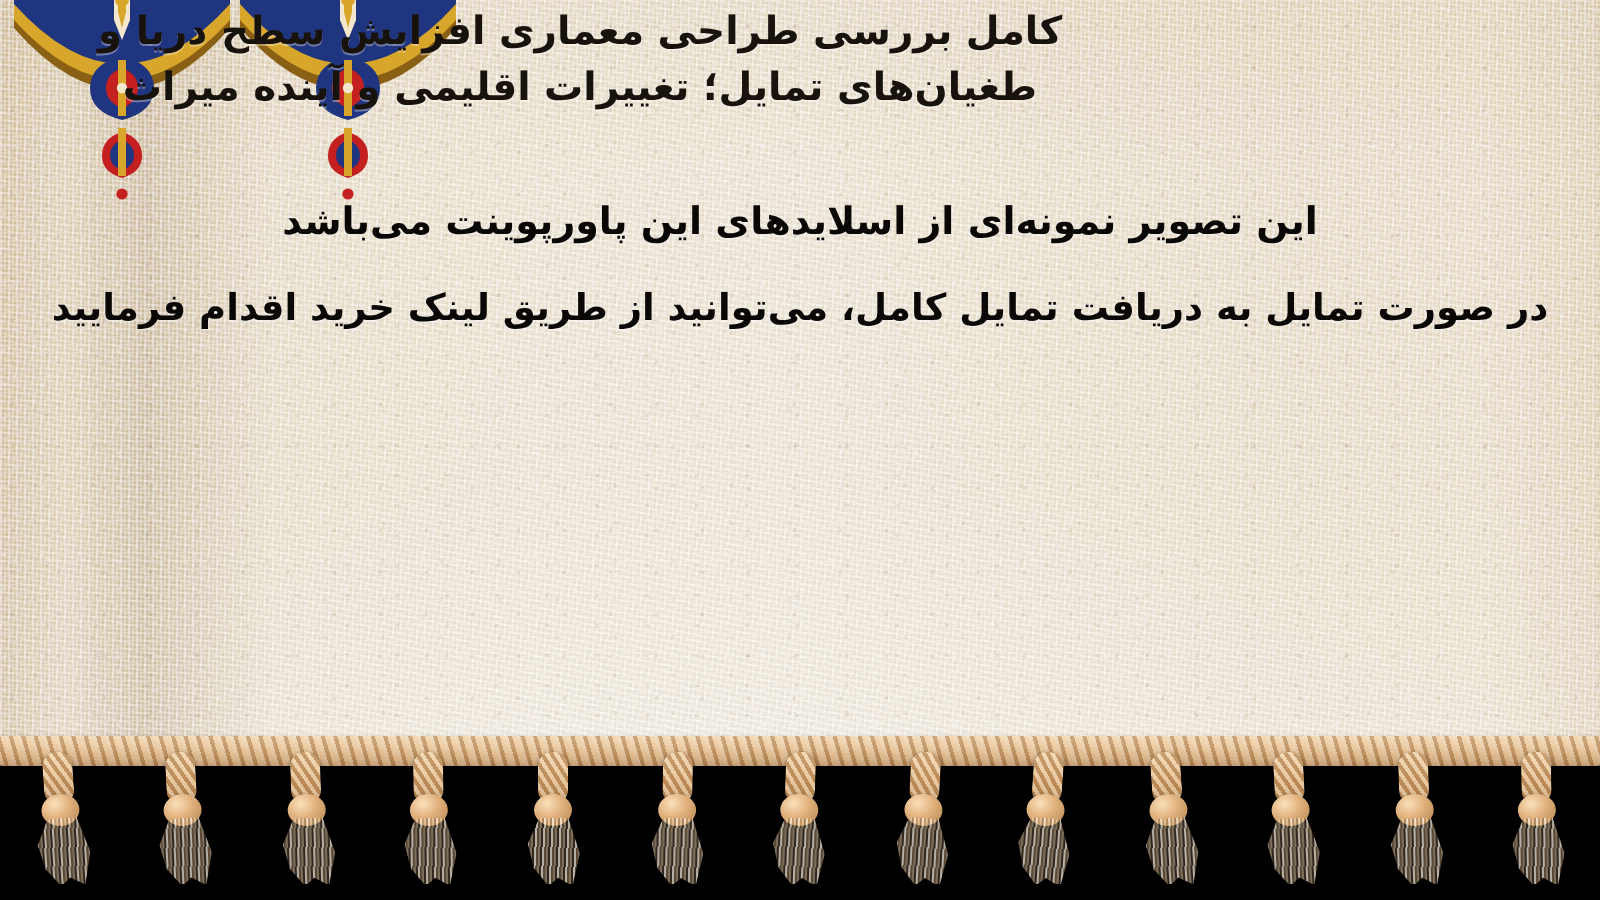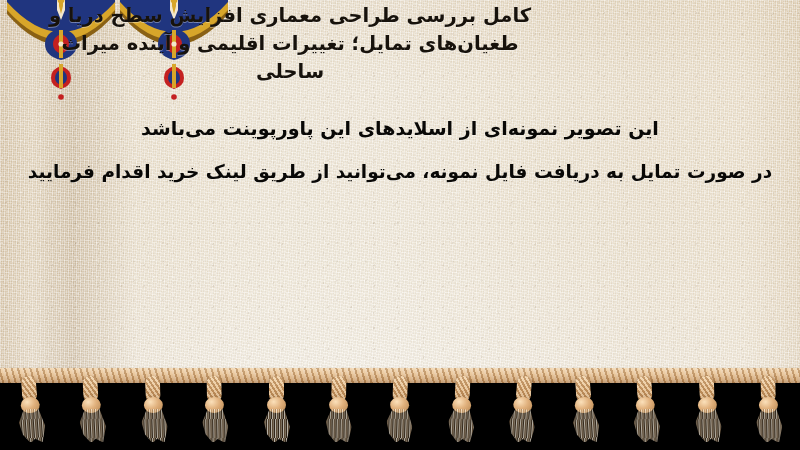--- a/index.html
+++ b/index.html
@@ -108,21 +108,21 @@
     font-size: 19.5px;
     line-height: 28px;
     font-weight: 600;
     letter-spacing: 0px;
     text-shadow: 0 1px 0 rgba(255,255,255,0.35);
   }
   .title-line { display: block; white-space: nowrap; }
 
   .body-block {
     position: absolute;
-    top: 113px;
+    top: 96px;
     left: 0;
     width: 800px;
     text-align: center;
     color: #090806;
     font-weight: 600;
     text-shadow: 0 1px 0 rgba(255,255,255,0.30);
   }
   .body-line { display: block; white-space: nowrap; }
   .body-line.l1 { font-size: 19px; line-height: 30px; margin-bottom: 14px; }
   .body-line.l2 { font-size: 18.5px; line-height: 30px; margin-bottom: 9px; }
@@ -277,26 +277,25 @@
       <path d="M56 104 Q50 106 50 112 Q50 117 56 119 Q62 117 62 112 Q62 106 56 104 Z" fill="#20357f"></path>
       <path d="M54 98 L58 98 L58 122 L54 122 Z" fill="#d8a62a"></path>
       <circle cx="56" cy="131" r="2.8" fill="#c42020"></circle>
     </svg>
 
   </div>
 
   <div class="title-block">
     <span class="title-line">کامل بررسی طراحی معماری افزایش سطح دریا و</span>
     <span class="title-line">طغیان‌های تمایل؛ تغییرات اقلیمی و آینده میراث</span>
-    <span class="title-line">ساحلی</span>
   </div>
 
   <div class="body-block">
     <span class="body-line l1">این تصویر نمونه‌ای از اسلایدهای این پاورپوینت می‌باشد</span>
-    <span class="body-line l3">در صورت تمایل به دریافت فایل نمونه، می‌توانید از طریق لینک خرید اقدام فرمایید</span>
+    <span class="body-line l3">در صورت تمایل به دریافت تمایل کامل، می‌توانید از طریق لینک خرید اقدام فرمایید</span>
   </div>
 
   <div class="black-panel"></div>
   <div class="fringe-band" id="fringe-band">
     <div class="fringe-rope"></div>
   <div class="tassel" style="left: 19.8px; transform: rotate(-4deg);">
         <div class="knot"></div>
         <div class="bead"></div>
         <div class="skirt"></div>
       </div>

